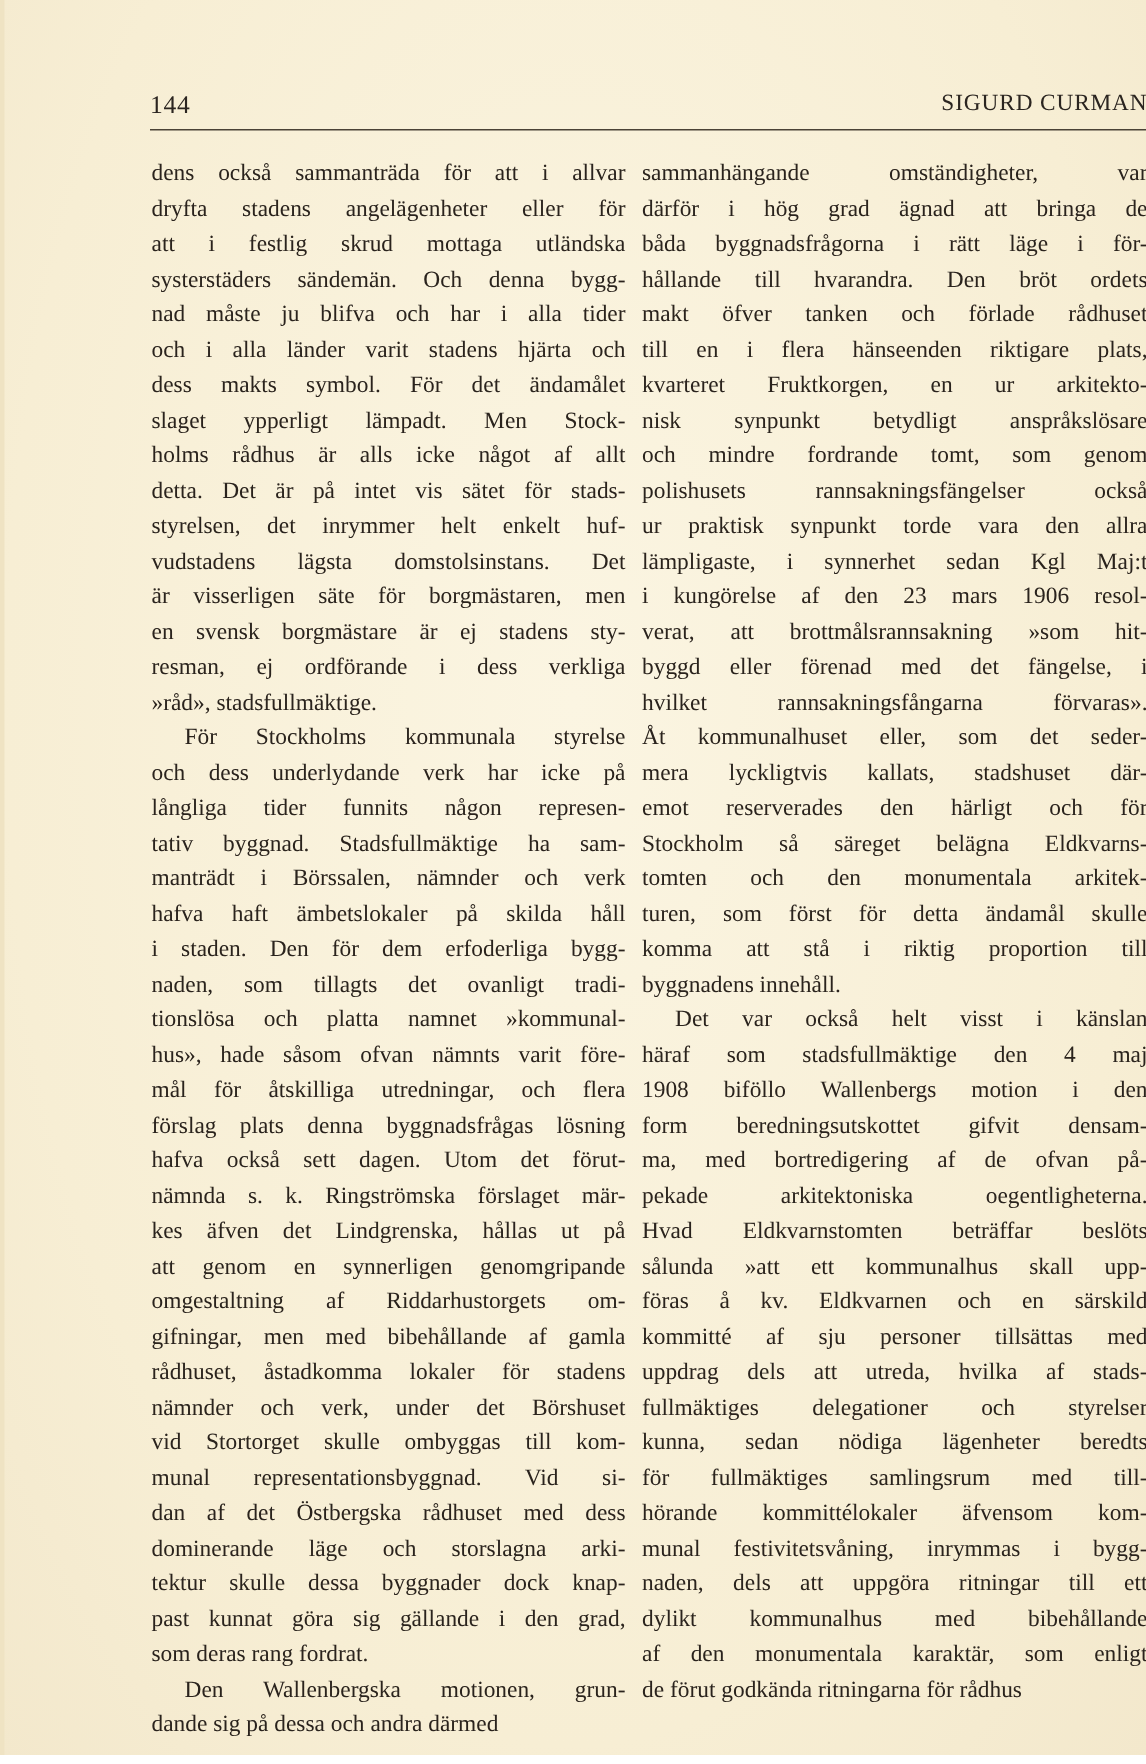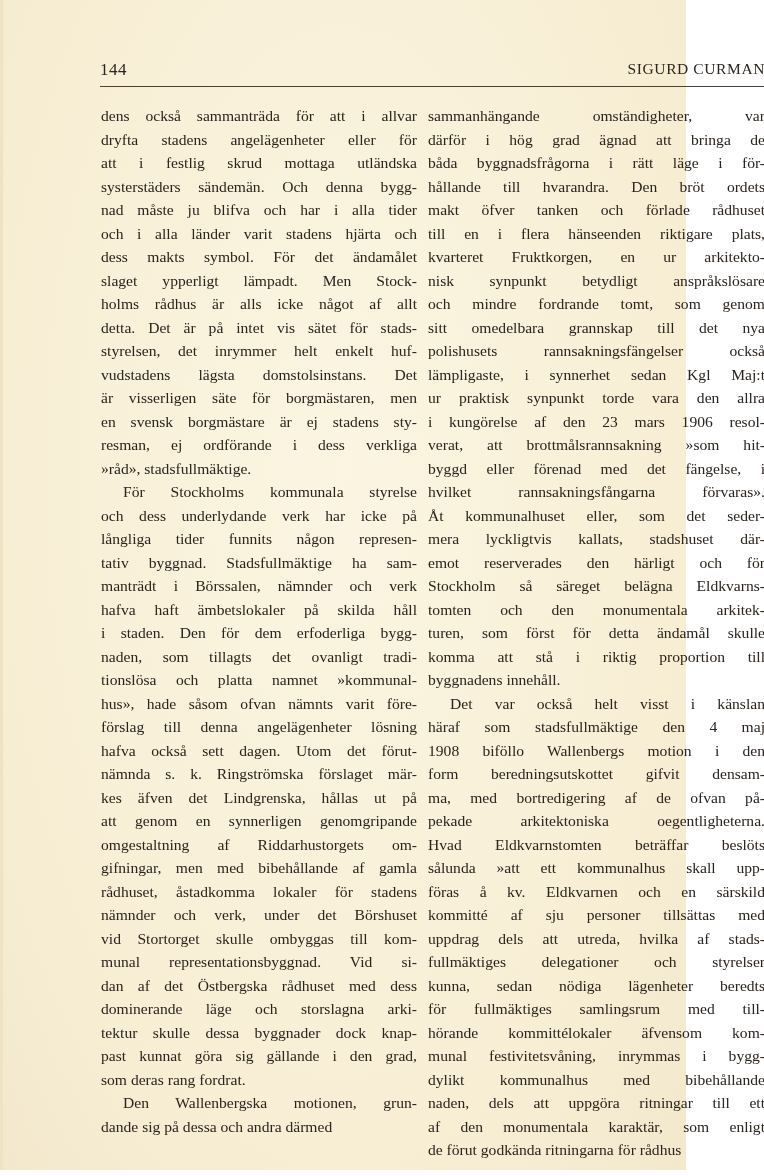--- a/index.html
+++ b/index.html
@@ -10,21 +10,21 @@
     body {
       width: 764px;
       height: 1176px;
       overflow: hidden;
       position: relative;
     }
     .page {
       position: absolute;
       left: 0;
       top: 0;
-      width: 686px;
+      width: 764px;
       height: 1170px;
       background: #f8f0d8;
       background-image: radial-gradient(ellipse at 50% 40%, #fbf5e2 0%, #f7eed4 70%, #f3e8cc 100%);
       box-shadow: inset 3px 0 0 #efe3c3;
     }
     .running-head {
       position: absolute;
       left: 100px;
       top: 58px;
       width: 665px;
@@ -98,21 +98,22 @@
       <span class="line indent">För Stockholms kommunala styrelse</span>
       <span class="line">och dess underlydande verk har icke på</span>
       <span class="line">långliga tider funnits någon represen-</span>
       <span class="line">tativ byggnad. Stadsfullmäktige ha sam-</span>
       <span class="line">manträdt i Börssalen, nämnder och verk</span>
       <span class="line">hafva haft ämbetslokaler på skilda håll</span>
       <span class="line">i staden. Den för dem erfoderliga bygg-</span>
       <span class="line">naden, som tillagts det ovanligt tradi-</span>
       <span class="line">tionslösa och platta namnet »kommunal-</span>
       <span class="line">hus», hade såsom ofvan nämnts varit före-</span>
-      <span class="line">förslag till denna angelägenheter lösning</span>
+      <span class="line">mål för åtskilliga utredningar, och flera</span>
+      <span class="line">förslag plats denna byggnadsfrågas lösning</span>
       <span class="line">hafva också sett dagen. Utom det förut-</span>
       <span class="line">nämnda s. k. Ringströmska förslaget mär-</span>
       <span class="line">kes äfven det Lindgrenska, hållas ut på</span>
       <span class="line">att genom en synnerligen genomgripande</span>
       <span class="line">omgestaltning af Riddarhustorgets om-</span>
       <span class="line">gifningar, men med bibehållande af gamla</span>
       <span class="line">rådhuset, åstadkomma lokaler för stadens</span>
       <span class="line">nämnder och verk, under det Börshuset</span>
       <span class="line">vid Stortorget skulle ombyggas till kom-</span>
       <span class="line">munal representationsbyggnad. Vid si-</span>
@@ -127,24 +128,23 @@
   <div class="column col-right" id="col-right">
       <span class="line">sammanhängande omständigheter, var</span>
       <span class="line">därför i hög grad ägnad att bringa de</span>
       <span class="line">båda byggnadsfrågorna i rätt läge i för-</span>
       <span class="line">hållande till hvarandra. Den bröt ordets</span>
       <span class="line">makt öfver tanken och förlade rådhuset</span>
       <span class="line">till en i flera hänseenden riktigare plats,</span>
       <span class="line">kvarteret Fruktkorgen, en ur arkitekto-</span>
       <span class="line">nisk synpunkt betydligt anspråkslösare</span>
       <span class="line">och mindre fordrande tomt, som genom</span>
-      <span class="line">sitt omedelbara grannskap till det nya</span>
       <span class="line">polishusets rannsakningsfängelser också</span>
+      <span class="line">ur praktisk synpunkt torde vara den allra</span>
       <span class="line">lämpligaste, i synnerhet sedan Kgl Maj:t</span>
-      <span class="line">ur praktisk synpunkt torde vara den allra</span>
       <span class="line">i kungörelse af den 23 mars 1906 resol-</span>
       <span class="line">verat, att brottmålsrannsakning »som hit-</span>
       <span class="line">byggd eller förenad med det fängelse, i</span>
       <span class="line">hvilket rannsakningsfångarna förvaras».</span>
       <span class="line">Åt kommunalhuset eller, som det seder-</span>
       <span class="line">mera lyckligtvis kallats, stadshuset där-</span>
       <span class="line">emot reserverades den härligt och för</span>
       <span class="line">Stockholm så säreget belägna Eldkvarns-</span>
       <span class="line">tomten och den monumentala arkitek-</span>
       <span class="line">turen, som först för detta ändamål skulle</span>
@@ -159,18 +159,18 @@
       <span class="line">Hvad Eldkvarnstomten beträffar beslöts</span>
       <span class="line">sålunda »att ett kommunalhus skall upp-</span>
       <span class="line">föras å kv. Eldkvarnen och en särskild</span>
       <span class="line">kommitté af sju personer tillsättas med</span>
       <span class="line">uppdrag dels att utreda, hvilka af stads-</span>
       <span class="line">fullmäktiges delegationer och styrelser</span>
       <span class="line">kunna, sedan nödiga lägenheter beredts</span>
       <span class="line">för fullmäktiges samlingsrum med till-</span>
       <span class="line">hörande kommittélokaler äfvensom kom-</span>
       <span class="line">munal festivitetsvåning, inrymmas i bygg-</span>
+      <span class="line">naden, dels att uppgöra ritningar till ett</span>
       <span class="line">dylikt kommunalhus med bibehållande</span>
-      <span class="line">naden, dels att uppgöra ritningar till ett</span>
       <span class="line">af den monumentala karaktär, som enligt</span>
       <span class="line last">de förut godkända ritningarna för rådhus</span>
     </div>
 </div>
 
 </body></html>

